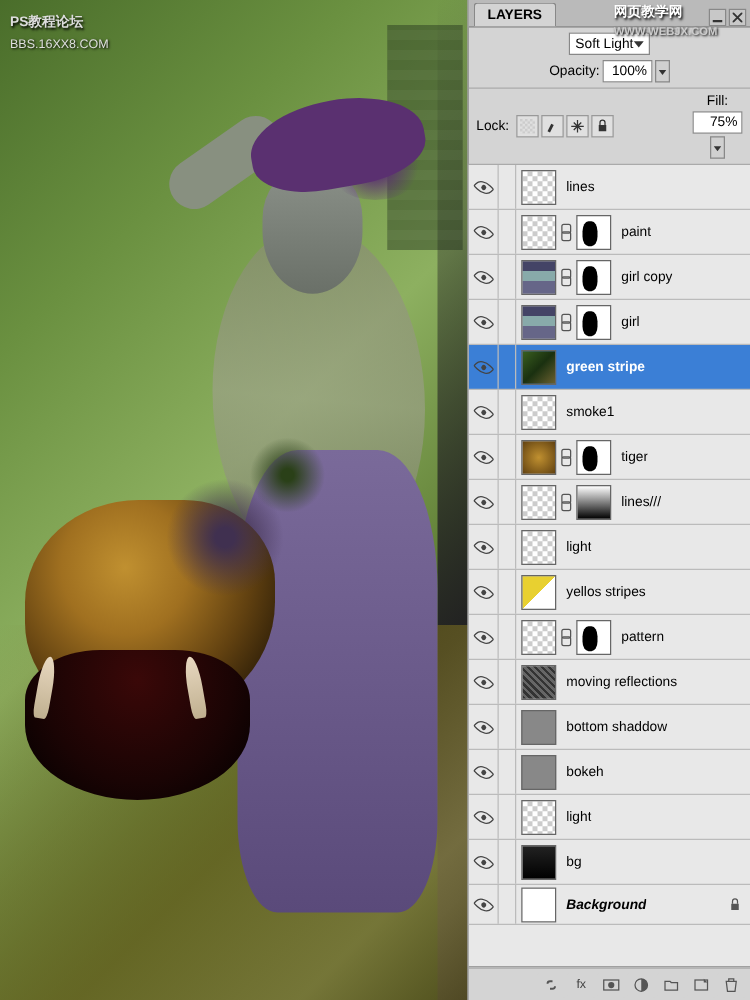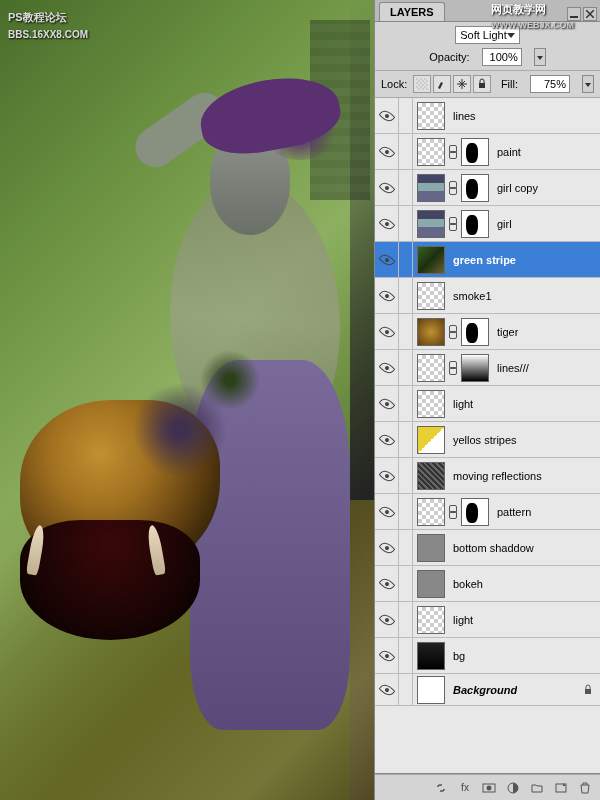--- a/index.html
+++ b/index.html
@@ -20,32 +20,32 @@
 .tiger-head{position:absolute;top:40px;left:20px;width:200px;height:180px;background:radial-gradient(ellipse at 40% 30%,#c09030 0%,#a07020 30%,#604010 60%,#000 100%);border-radius:50% 40% 60% 50%;}
 .tiger-jaw{position:absolute;top:160px;left:20px;width:180px;height:120px;background:radial-gradient(ellipse at 50% 20%,#3a0808 0%,#1a0404 60%,#000 100%);border-radius:40% 40% 60% 60%;}
 .fang{position:absolute;width:12px;height:50px;background:linear-gradient(180deg,#e8d8c0,#c0b090);border-radius:50% 50% 20% 20%;}
 .f1{top:165px;left:30px;transform:rotate(10deg);}
 .f2{top:165px;left:150px;transform:rotate(-10deg);}
 .splatter{position:absolute;border-radius:50%;}
 .sp1{top:100px;left:260px;width:80px;height:60px;background:radial-gradient(circle,#5a3070 20%,transparent 70%);}
 .sp2{top:380px;left:120px;width:120px;height:100px;background:radial-gradient(circle,#403050 10%,transparent 60%);}
 .sp3{top:340px;left:200px;width:60px;height:80px;background:radial-gradient(circle,#2a4018 10%,transparent 60%);}
 .watermark-tl{position:absolute;top:8px;left:8px;color:#ddd;font-size:14px;font-weight:bold;text-shadow:1px 1px 2px #000;}
-.watermark-tl .sub{font-size:10px;font-weight:bold;}
+.watermark-tl .sub{font-size:10px;font-weight:normal;}
 .watermark-tr{position:absolute;top:4px;right:230px;color:#fff;font-size:12px;font-weight:bold;text-shadow:1px 1px 2px #000;}
 .watermark-tr .sub{font-size:9px;color:#ccc;}
 
 .panel{position:absolute;top:0;right:0;width:226px;height:800px;background:#d4d4d4;border-left:1px solid #888;display:flex;flex-direction:column;}
 .panel-tabs{background:#bababa;border-bottom:1px solid #888;padding:2px 0 0 4px;display:flex;align-items:flex-end;height:22px;gap:24px;}
 .tab{background:#d4d4d4;padding:3px 10px;border:1px solid #888;border-bottom:none;border-radius:3px 3px 0 0;font-weight:bold;}
 .pan-btns{margin-left:auto;display:flex;gap:2px;padding-right:3px;}
 .pan-btn{width:14px;height:14px;background:#c8c8c8;border:1px solid #888;display:flex;align-items:center;justify-content:center;cursor:pointer;}
 .panel-options{display:flex;align-items:center;padding:4px 6px;border-bottom:1px solid #aaa;gap:4px;flex-direction:column;}
 .blend-select{flex:1;background:#fff;border:1px solid #888;padding:2px 4px;height:18px;display:flex;align-items:center;justify-content:space-between;cursor:pointer;}
-.opacity-area{display:flex;align-items:center;gap:12px;}
+.opacity-area{display:flex;align-items:center;gap:2px;}
 .val-input{width:40px;height:18px;background:#fff;border:1px solid #888;padding:0 3px;display:flex;align-items:center;justify-content:flex-end;}
 .arrow{width:12px;height:18px;background:#d0d0d0;border:1px solid #888;display:flex;align-items:center;justify-content:center;cursor:pointer;}
 .lock-row{display:flex;align-items:center;padding:4px 6px;border-bottom:1px solid #aaa;gap:6px;}
 .lock-icons{display:flex;gap:2px;}
 .lock-ic{width:18px;height:18px;background:#e0e0e0;border:1px solid #999;display:flex;align-items:center;justify-content:center;cursor:pointer;}
 .layers-list{flex:1;overflow-y:auto;background:#e8e8e8;border-bottom:1px solid #888;}
 .layer-row{display:flex;align-items:center;border-bottom:1px solid #bbb;height:36px;background:#e8e8e8;}
 .layer-row.selected{background:#3b7fd6;color:#fff;}
 .layer-row.selected .layer-name{color:#fff;font-weight:bold;}
 .vis-col{width:24px;height:100%;border-right:1px solid #bbb;display:flex;align-items:center;justify-content:center;cursor:pointer;}
@@ -171,21 +171,21 @@
             <path d="M6 1v10M1 6h10M3 3l6 6M9 3l-6 6" stroke="#333" stroke-width="1"></path>
           </svg>
         </div>
       <div class="lock-ic">
           <svg width="12" height="12">
             <rect x="3" y="5" width="6" height="5" fill="#333"></rect>
             <path d="M4 5V3a2 2 0 014 0v2" stroke="#333" fill="none"></path>
           </svg>
         </div>
     </div>
-    <div class="opacity-area" style="margin-left:auto;">
+    <div class="opacity-area" style="margin-left:auto;flex-direction:column;">
       <span>Fill:</span>
       <div class="val-input">
           <span>75%</span>
         </div>
       <div class="arrow">
           <svg width="6" height="6">
             <path d="M0 2h6l-3 4z" fill="#333"></path>
           </svg>
         </div>
     </div>
@@ -306,36 +306,36 @@
 
     </div>
     <span class="layer-name">yellos stripes</span>
       </div>
       <div class="layer-row">
     <div class="vis-col">
           <div class="eye"></div>
         </div>
     <div class="link-col"></div>
     <div class="thumbs">
+      <div class="thumb checker"></div>
+      <div class="link-ic"></div>
+          <div class="thumb mask"></div>
+    </div>
+    <span class="layer-name">pattern</span>
+      </div>
+      <div class="layer-row">
+    <div class="vis-col">
+          <div class="eye"></div>
+        </div>
+    <div class="link-col"></div>
+    <div class="thumbs">
       <div class="thumb patt"></div>
 
     </div>
     <span class="layer-name">moving reflections</span>
-      </div>
-      <div class="layer-row">
-    <div class="vis-col">
-          <div class="eye"></div>
-        </div>
-    <div class="link-col"></div>
-    <div class="thumbs">
-      <div class="thumb checker"></div>
-      <div class="link-ic"></div>
-          <div class="thumb mask"></div>
-    </div>
-    <span class="layer-name">pattern</span>
       </div>
       <div class="layer-row">
     <div class="vis-col">
           <div class="eye"></div>
         </div>
     <div class="link-col"></div>
     <div class="thumbs">
       <div class="thumb gray"></div>
 
     </div>

